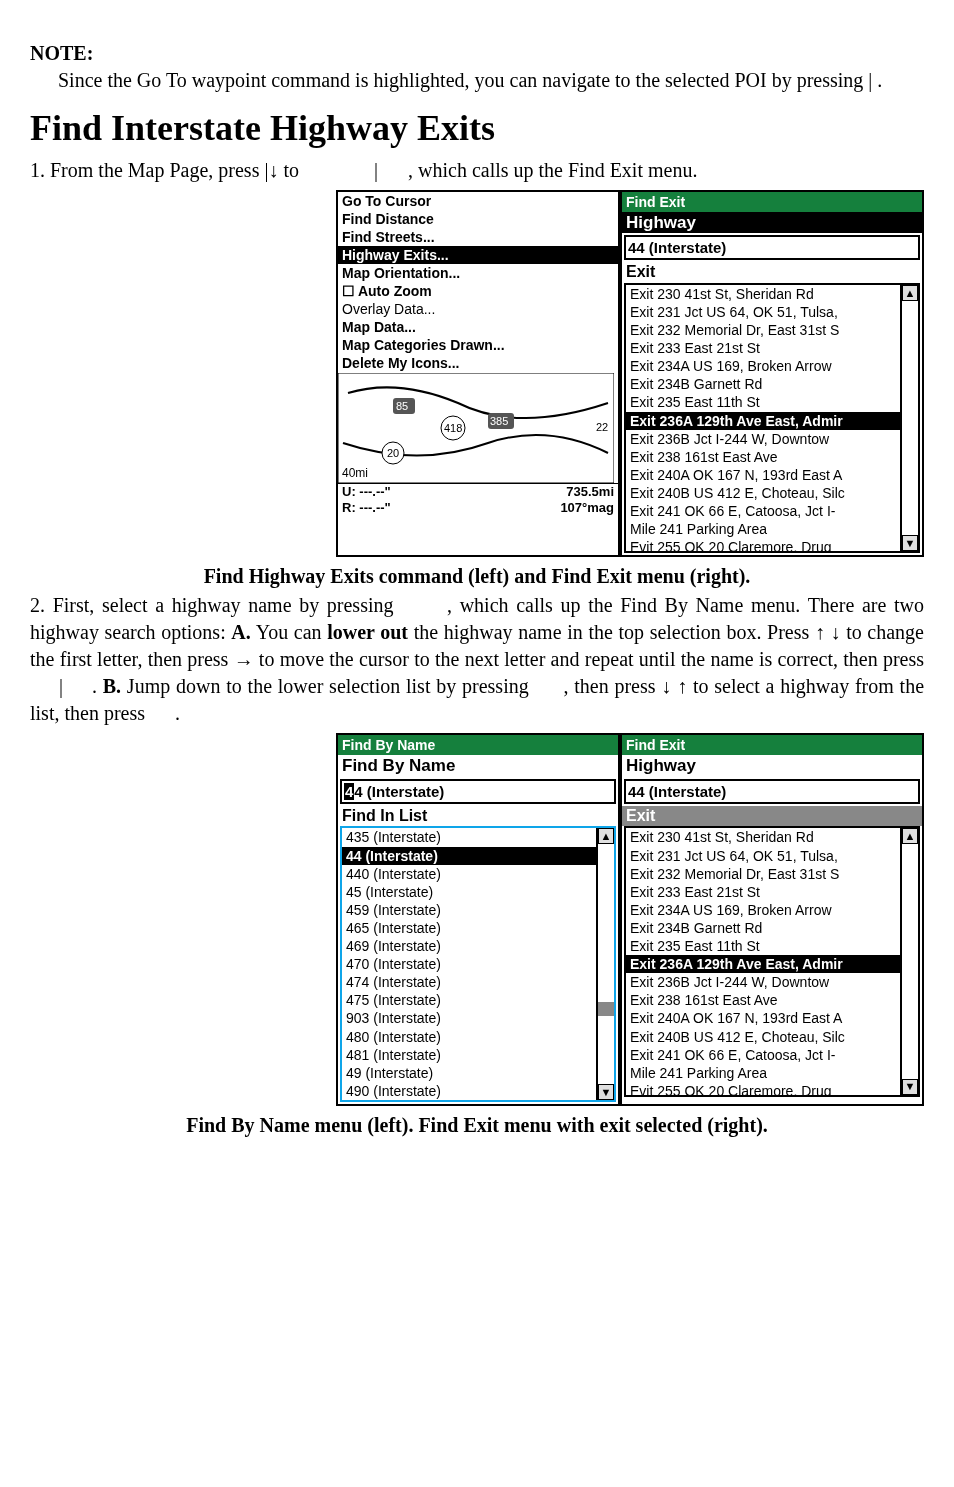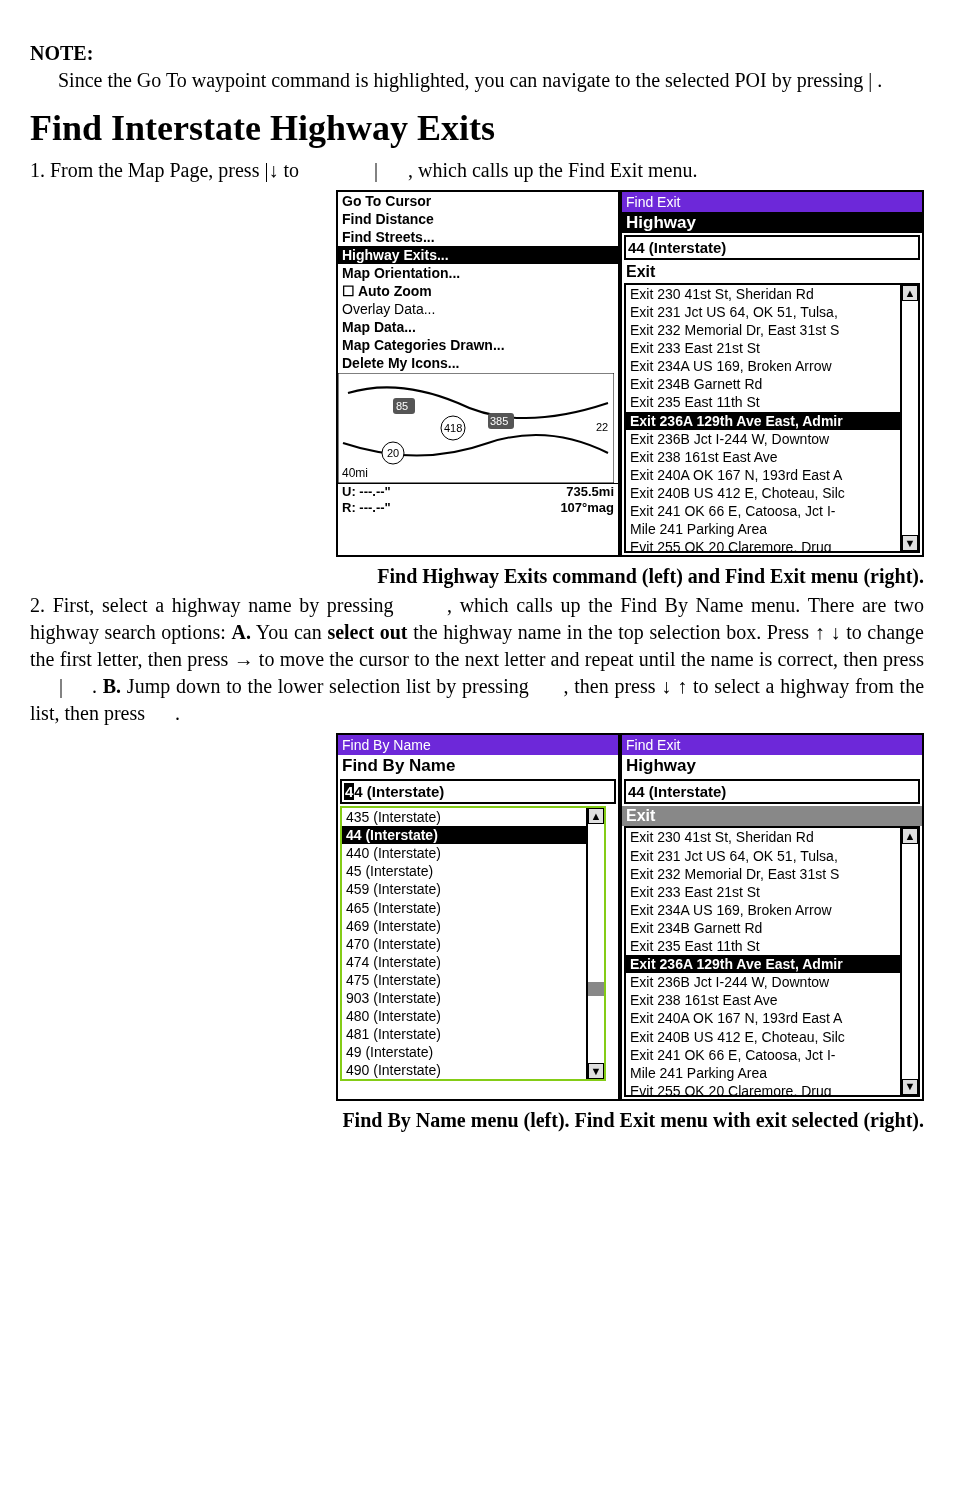--- a/index.html
+++ b/index.html
@@ -1,23 +1,23 @@
 <!DOCTYPE html>
 <html><head>
 <meta charset="utf-8">
 <style>
 body{margin:0;padding:40px 30px;font-family:"Times New Roman",serif;font-size:20px;line-height:1.35;background:#fff;color:#000;max-width:954px}
 .note-head{font-weight:bold}
 .indent{margin-left:28px}
 .h2{font-family:"Times New Roman",serif;font-weight:bold;font-size:36px;margin:10px 0 4px}
 .just{text-align:justify}
-.caption{text-align:right;font-weight:bold;margin:6px 0 2px}
+.caption{text-align:center;font-weight:bold;margin:6px 0 2px}
 .screens{display:flex;justify-content:flex-end;gap:0;margin:6px 0}
 .panel{border:2px solid #000;background:#fff;font-family:Arial,Helvetica,sans-serif;font-size:14px;line-height:1.15}
-.panel .titlebar{background:#6d28d9;color:#fff;font-weight:normal;padding:2px 4px;font-size:14px}
+.panel .titlebar{background:#15803d;color:#fff;font-weight:bold;padding:2px 4px;font-size:14px}
 .panel .sel{background:#000;color:#fff;padding:1px 4px;font-weight:bold}
 .panel .row{padding:1px 4px}
 .panel .sectionhead{background:#888;color:#fff;font-weight:bold;padding:1px 4px}
 .panel .boxed{border:2px solid #000;margin:2px;padding:2px 2px}
 .map-svg{display:block}
 .scroll{display:flex;flex-direction:column;justify-content:space-between;width:16px;border-left:2px solid #000}
 .listwrap{display:flex}
 .listcol{flex:1}
 .arrowbox{border:1px solid #000;height:14px;display:flex;align-items:center;justify-content:center;font-size:11px;background:#e0e0e0}
 .small{font-size:13px}
@@ -112,39 +112,40 @@
   </div>
 </div>
 
 <div class="caption">Find Highway Exits command (left) and Find Exit menu (right).</div>
 
 <div class="just">
   <span>2. First, select a highway name by pressing </span>&nbsp;&nbsp;&nbsp;&nbsp;&nbsp;
   <span>, which calls up the Find By Name menu. There are two highway search options: </span>
   <b>A.</b>
   <span> You can </span>
-  <b>select out</b>
+  <b>lower out</b>
   <span> the highway name in the top selection box. Press ↑ ↓ to change the first letter, then press → to move the cursor to the next letter and repeat until the name is correct, then press </span>&nbsp;&nbsp;&nbsp;&nbsp;
   <span>|</span>&nbsp;&nbsp;&nbsp;&nbsp;
   <span>. </span>
   <b>B.</b>
   <span> Jump down to the lower selection list by pressing </span>&nbsp;&nbsp;&nbsp;&nbsp;
   <span>, then press ↓ ↑ to select a highway from the list, then press </span>&nbsp;&nbsp;&nbsp;&nbsp;
   <span>.</span>
 </div>
 
 <div class="screens">
 
   <div class="panel" style="width:280px">
     <div class="titlebar">Find By Name</div>
     <div class="row" style="font-weight:bold;font-size:17px">Find By Name</div>
     <div class="boxed" style="font-weight:bold;font-size:15px">
       <span style="background:#000;color:#fff;padding:0 1px">4</span><span>4 (Interstate)</span>
     </div>
-    <div class="listwrap" style="border:2px solid #84cc16;margin:0 12px 2px 2px">
+    <div class="row" style="font-weight:bold;font-size:16px">Find In List</div>
+    <div class="listwrap" style="border:2px solid #0ea5e9;margin:0 2px 2px 2px">
       <div class="listcol mini">
         <div class="row">435 (Interstate)</div>
         <div class="sel">44 (Interstate)</div>
         <div class="row">440 (Interstate)</div>
         <div class="row">45 (Interstate)</div>
         <div class="row">459 (Interstate)</div>
         <div class="row">465 (Interstate)</div>
         <div class="row">469 (Interstate)</div>
         <div class="row">470 (Interstate)</div>
         <div class="row">474 (Interstate)</div>

